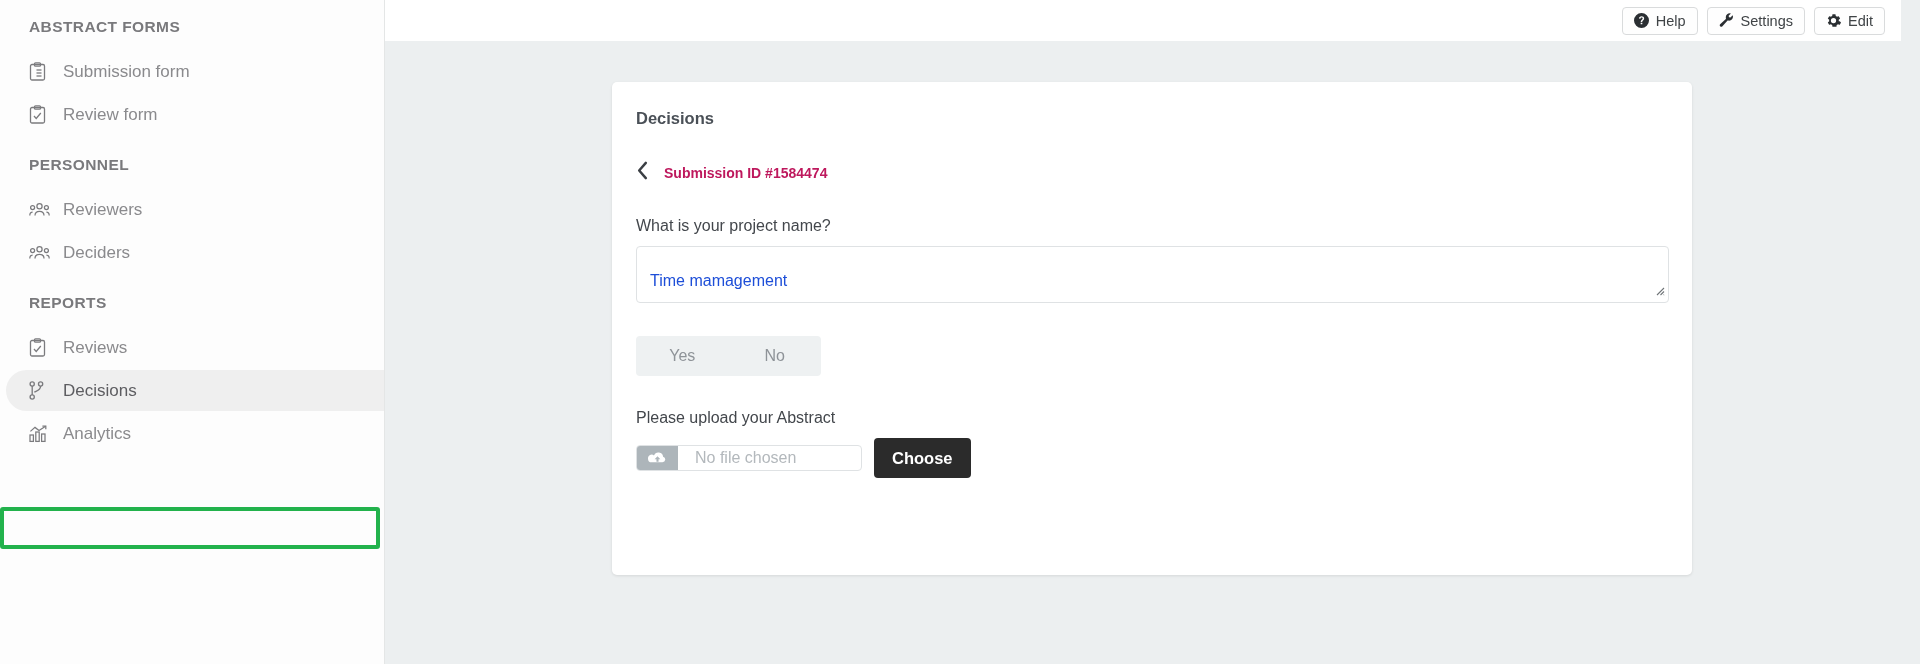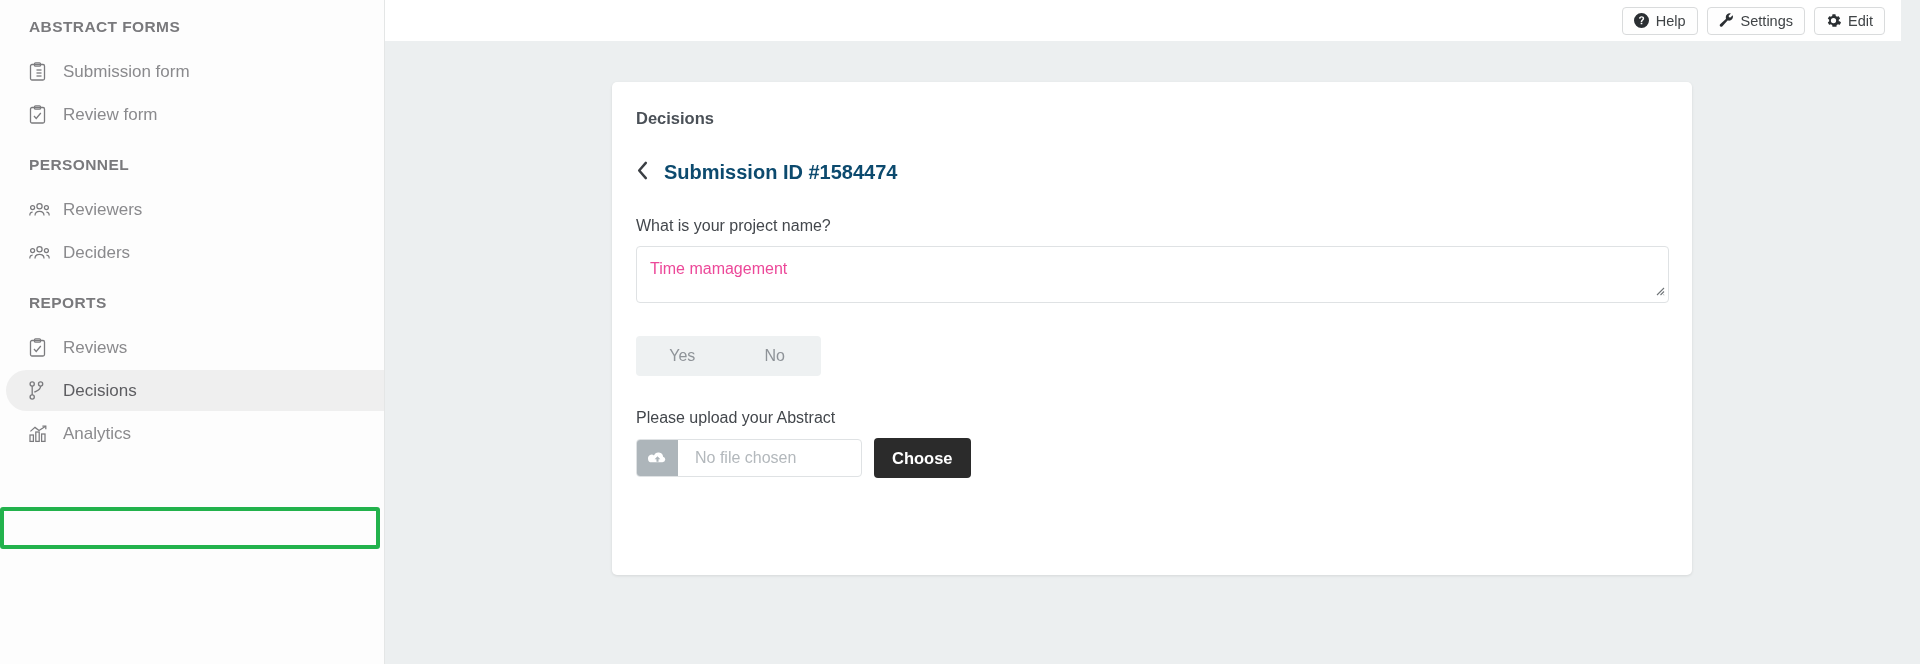--- a/index.html
+++ b/index.html
@@ -140,44 +140,44 @@
     align-items: center;
     gap: 15px;
     padding: 33px 0 0 24px;
   }
   .back-chevron {
     color: #3b3f44;
     cursor: pointer;
     display: block;
   }
   .sub-id {
-    font-size: 20px;
+    font-size: 14px;
     font-weight: bold;
-    color: #0c4a6e;
+    color: #be185d;
   }
   .form-area { padding: 0 24px; }
   .field { margin-top: 33px; }
   .field-label {
     font-size: 16px;
     color: #43474c;
     margin-bottom: 11px;
   }
   .textarea-box {
     position: relative;
     width: 1033px;
     height: 57px;
     border: 1px solid #dfe2e4;
     border-radius: 4px;
     background: #fff;
   }
   .textarea-box .ph {
     position: absolute;
-    left: 13px; top: 13px;
+    left: 13px; top: 25px;
     font-size: 16px;
-    color: #ec4899;
+    color: #1d4ed8;
   }
   .resize-grip {
     position: absolute;
     right: 3px; bottom: 2px;
     color: #6f7478;
   }
   .toggle {
     display: flex;
     width: 185px;
     height: 40px;
@@ -191,21 +191,21 @@
     align-items: center;
     justify-content: center;
     font-size: 16px;
     color: #8e9398;
     cursor: pointer;
   }
   .file-row { display: flex; align-items: center; gap: 12px; }
   .file-input {
     display: flex;
     align-items: center;
-    height: 38px;
+    height: 26px;
     border: 1px solid #dfe2e4;
     border-radius: 4px;
     overflow: hidden;
     background: #fff;
   }
   .file-icon {
     width: 41px;
     height: 100%;
     background: #adb5ba;
     display: flex;

